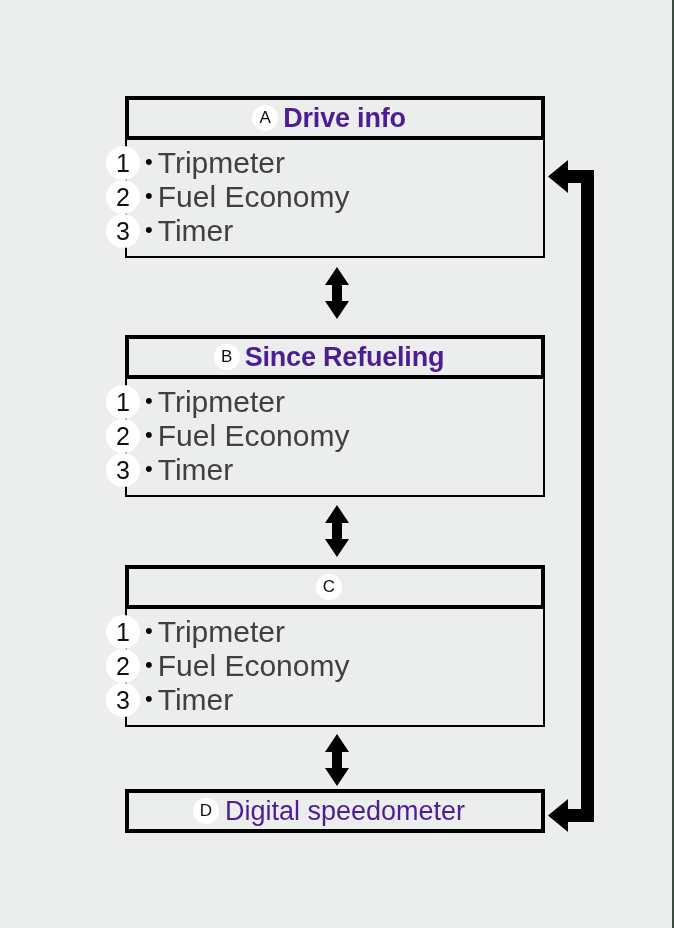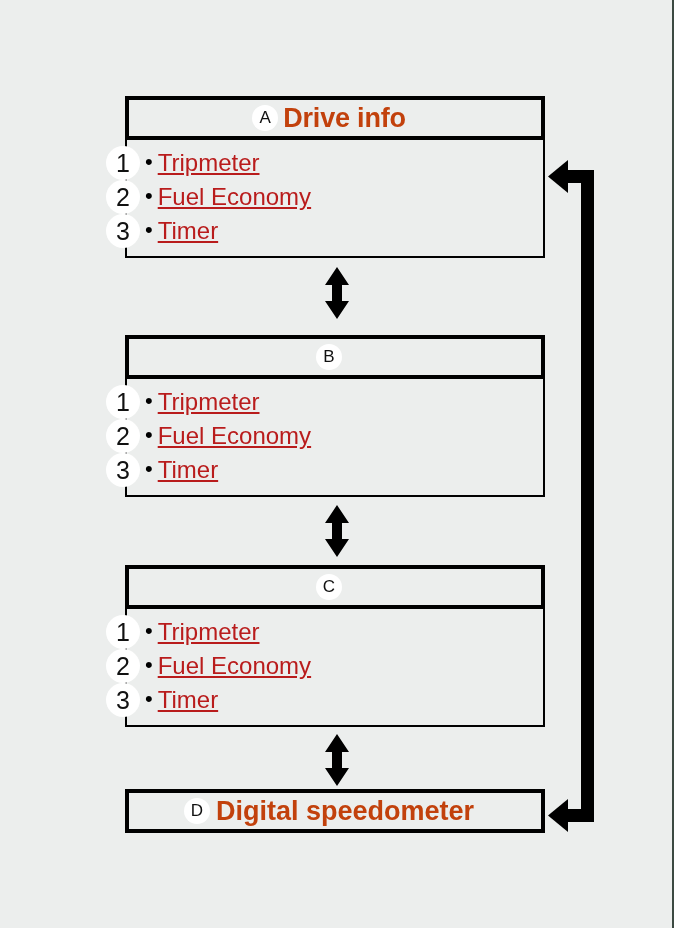--- a/index.html
+++ b/index.html
@@ -54,26 +54,26 @@
     font-size: 17px;
     line-height: 26px;
     text-align: center;
     font-weight: 400;
     flex: 0 0 auto;
   }
 
   .block-title {
     font-size: 27px;
     font-weight: bold;
-    color: #c2410c;
+    color: #4c1d95;
     letter-spacing: -0.2px;
     white-space: nowrap;
   }
 
-  .block-title.regular { font-weight: 700; letter-spacing: 0; }
+  .block-title.regular { font-weight: 400; letter-spacing: 0; }
 
   .block-body {
     position: relative;
     border: 2px solid #000;
     border-top: none;
     background: #eceeed;
     padding: 6px 0 8px 0;
     z-index: 1;
   }
 
@@ -104,24 +104,23 @@
 
   .bullet {
     font-size: 22px;
     line-height: 1;
     color: #000;
     margin-right: 5px;
     margin-top: -2px;
   }
 
   .item-label {
-    font-size: 24px;
-    color: #b91c1c;
+    font-size: 30px;
+    color: #404040;
     white-space: nowrap;
-    text-decoration: underline;
   }
 
   
   .solo-block {
     position: absolute;
     left: 125px;
     width: 420px;
     height: 44px;
     border: 4px solid #000;
     background: #eceeed;
@@ -188,20 +187,21 @@
   <div class="vert-arrow" style="top:266px;">
     <svg width="34" height="54" viewBox="0 0 34 54">
       <polygon points="17,1 29,19 22,19 22,35 29,35 17,53 5,35 12,35 12,19 5,19" fill="#000"></polygon>
     </svg>
   </div>
 
   <div class="block" style="top:335px;">
     <div class="block-header">
       <div class="title-wrap">
         <span class="letter-badge">B</span>
+        <span class="block-title">Since Refueling</span>
       </div>
     </div>
     <div class="block-body">
       <div class="item-row">
         <span class="num-badge">1</span>
         <span class="bullet">•</span>
         <span class="item-label">Tripmeter</span>
       </div>
       <div class="item-row">
         <span class="num-badge">2</span>

